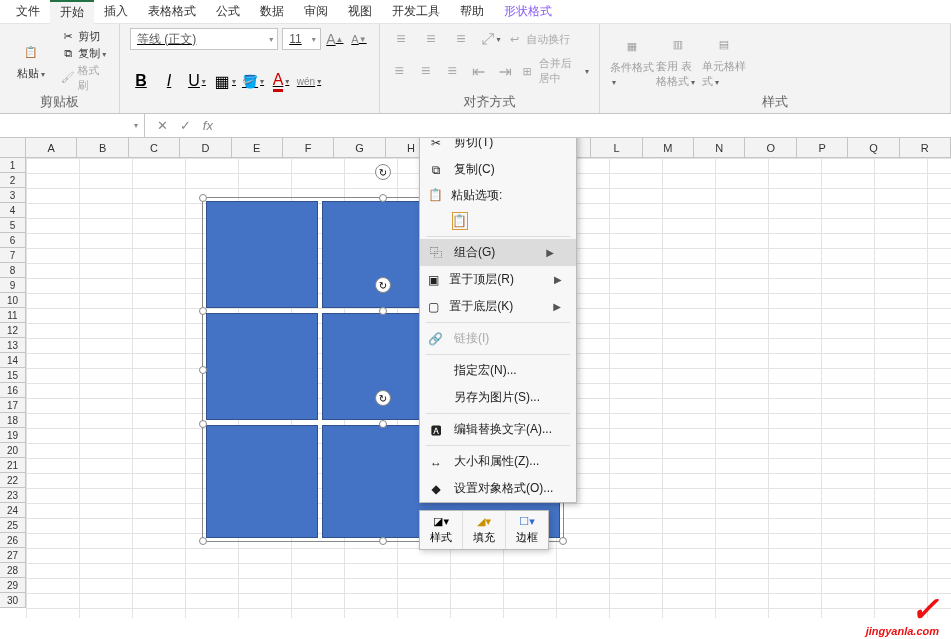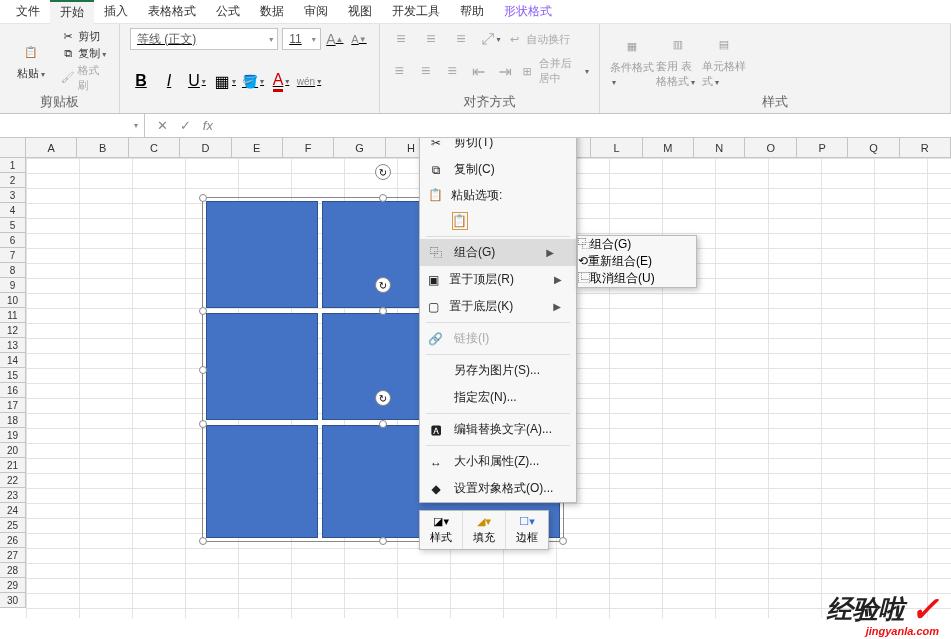--- a/index.html
+++ b/index.html
@@ -320,62 +320,56 @@
           <span class="arrow">▶</span>
         </div>
       <div class="sep"></div>
       <div class="mi2 dis">
           <span class="lico">🔗</span>
           <span class="lbl">链接(I)</span>
         </div>
       <div class="sep"></div>
       <div class="mi2">
           <span class="lico"></span>
+          <span class="lbl">指定宏(N)...</span>
+        </div>
+      <div class="mi2">
+          <span class="lico"></span>
           <span class="lbl">另存为图片(S)...</span>
-        </div>
-      <div class="mi2">
-          <span class="lico"></span>
-          <span class="lbl">指定宏(N)...</span>
         </div>
       <div class="sep"></div>
       <div class="mi2">
           <span class="lico">🅰</span>
           <span class="lbl">编辑替换文字(A)...</span>
         </div>
       <div class="sep"></div>
       <div class="mi2">
           <span class="lico">↔</span>
           <span class="lbl">大小和属性(Z)...</span>
         </div>
       <div class="mi2">
           <span class="lico">◆</span>
           <span class="lbl">设置对象格式(O)...</span>
         </div>
     </div>
 
-    <div class="submenu" style="left:551px; top:77px; width:120px;">
-      <div class="mi2 hl"><span class="lico">⿻</span><span class="lbl">组合(G)</span></div>
-      <div class="mi2 dis"><span class="lico">⟲</span><span class="lbl">重新组合(E)</span></div>
-      <div class="mi2"><span class="lico">⿺</span><span class="lbl">取消组合(U)</span></div>
-    </div>
 
     <div class="minitb" style="left:393px; top:352px;">
       <div class="cell">
           <span>◪▾</span>
           <span>样式</span>
         </div>
       <div class="cell">
           <span style="color:#c99000;">◢▾</span>
           <span>填充</span>
         </div>
       <div class="cell">
           <span style="color:#2f6bd0;">☐▾</span>
           <span>边框</span>
         </div>
     </div>
   </div>
 </div>
 
 <div class="wm">
-  <span class="t1">经验啦</span>
   <span class="chk">✓</span>
 </div>
 <div class="wm2">jingyanla.com</div>
 
 </body></html>

